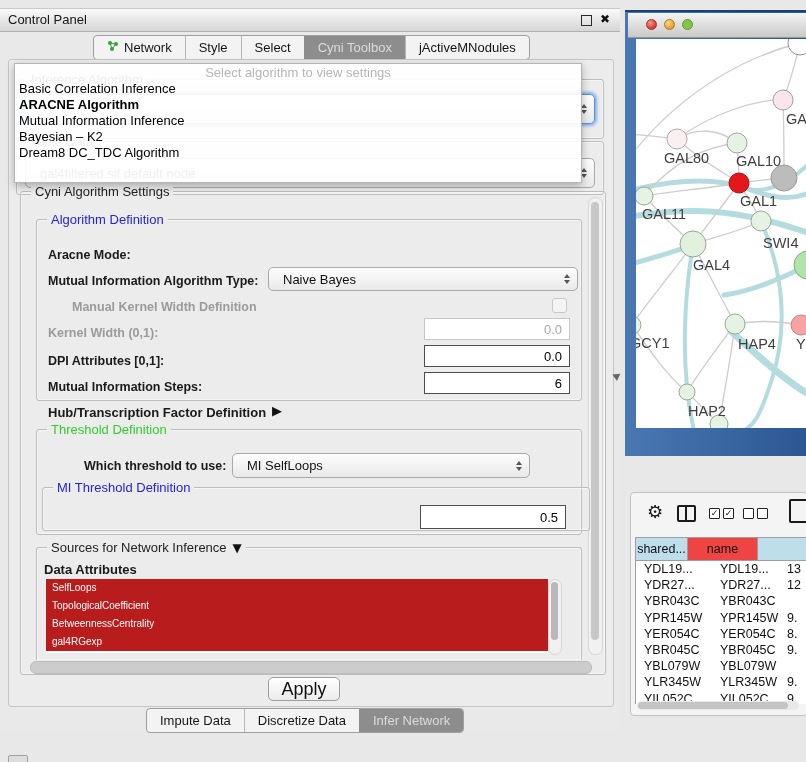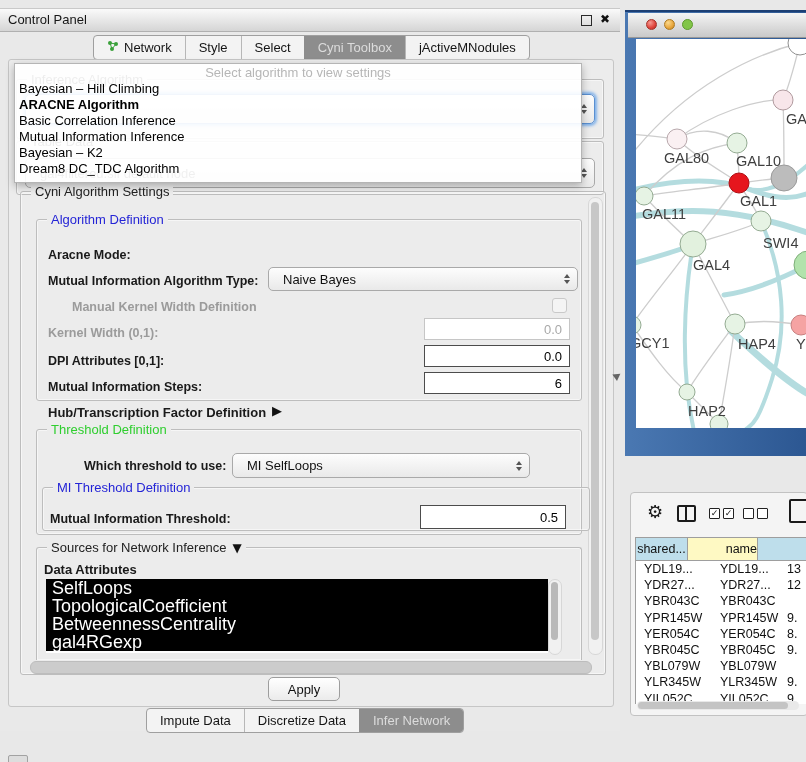--- a/index.html
+++ b/index.html
@@ -39,21 +39,21 @@
        display:flex;align-items:center;gap:5px;white-space:nowrap}
   .tab:first-child{border-left:none}
   .tab.sel{background:#8d8d8d;color:#dcdcdc;border-left-color:#8d8d8d}
   
   .popup{position:absolute;left:14px;top:54px;width:566px;height:118px;
          background:rgba(255,255,255,.92);border:1px solid #b5b5b5;
          box-shadow:0 3px 8px rgba(0,0,0,.28);z-index:30}
   .popup-head{height:16px;text-align:center;color:#b6b6b6;font-size:13px;padding-top:1px}
   .popup-item{height:16px;line-height:16px;font-size:13px;color:#000;padding-left:4px}
   
-  .attr-item{height:18px;line-height:18px;background:#000000;color:#fff;font-size:18px;
+  .attr-item{height:18px;line-height:18px;background:#b91c1c;color:#fff;font-size:10px;
              padding-left:6px;white-space:nowrap}
   
   .vtrack{position:absolute;background:#f1f1f1;border:1px solid #d7d7d7;border-radius:7px}
   .vthumb{position:absolute;background:#c7c7c7;border-radius:6px}
   
   .th{box-sizing:border-box;border-right:1px solid #9e9e9e;border-bottom:1px solid #9e9e9e;
       font-size:12.5px;text-align:center;line-height:22px;height:23px;overflow:hidden;color:#111}
   .td{box-sizing:border-box;font-size:12.5px;height:16.2px;line-height:16.2px;
       overflow:hidden;white-space:nowrap;color:#111}
   .icon-dejavu{font-family:"DejaVu Sans",sans-serif}
@@ -114,23 +114,22 @@
       <span class="stepper">
           <i class="up"></i>
           <i class="dn"></i>
         </span>
     </div>
   </div>
 
   <div class="popup">
     <div class="popup-head">Select algorithm to view settings</div>
     <div id="algo-items">
-        <div class="popup-item">Bayesian – Hill Climbing</div>
+        <div class="popup-item">Basic Correlation Inference</div>
         <div class="popup-item" style="font-weight: bold;">ARACNE Algorithm</div>
-        <div class="popup-item">Basic Correlation Inference</div>
         <div class="popup-item">Mutual Information Inference</div>
         <div class="popup-item">Bayesian – K2</div>
         <div class="popup-item">Dream8 DC_TDC Algorithm</div>
       </div>
   </div>
 
   <div class="tgroup" style="left:20px;top:182px;width:584px;height:482px;">
     <span class="tlabel t-black">Cyni Algorithm Settings</span>
   </div>
 
@@ -169,21 +168,20 @@
   <div class="combo" style="left:232px;top:444px;width:298px;height:25px;">
     <span>MI SelfLoops</span>
     <span class="stepper">
         <i class="up"></i>
         <i class="dn"></i>
       </span>
   </div>
   <div class="tgroup" style="left:42px;top:478px;width:532px;height:42px;padding-left:14px;">
     <span class="tlabel t-blue">MI Threshold Definition</span>
   </div>
-  <span class="abs lbl b" style="left:50px;top:503px;">Mutual Information Threshold:</span>
   <div class="field strong" style="left:420px;top:496px;width:146px;height:24px;">0.5</div>
 
   <div class="tgroup" style="left:36px;top:538px;width:544px;height:112px;border-bottom:none;border-bottom-left-radius:0;border-bottom-right-radius:0;">
     <span class="tlabel t-black" style="display:flex;gap:6px;align-items:center;">
       <span>Sources for Network Inference</span>
       <span class="icon-dejavu" style="font-size:12px;color:#111;">▼</span>
     </span>
   </div>
   <span class="abs lbl b" style="left:44px;top:553px;font-size:13px;">Data Attributes</span>
   <div id="attr-list" class="abs" style="left:46px;top:570px;width:502px;height:74px;overflow:hidden;background:#fff;">
@@ -192,21 +190,21 @@
       <div class="attr-item">BetweennessCentrality</div>
       <div class="attr-item">gal4RGexp</div>
     </div>
   <div class="vtrack" style="left:548px;top:570px;width:12px;height:74px;">
     <div class="vthumb" style="left:2px;top:2px;width:7px;height:58px;background:#b9b9b9;"></div>
   </div>
 
   <div class="abs" style="left:30px;top:652px;width:560px;height:11px;background:#cccccc;border-radius:6px;border:1px solid #bdbdbd;"></div>
 
   <div class="abs" style="left:268px;top:668px;width:70px;height:22px;border:1px solid #9d9d9d;border-radius:5px;
-              background:linear-gradient(#ffffff,#ebebeb);font-size:13px;display:flex;align-items:center;justify-content:center;color:#111;">Apply</div>
+              background:linear-gradient(#ffffff,#ebebeb);font-size:18px;display:flex;align-items:center;justify-content:center;color:#111;">Apply</div>
 
   <div id="bottom-tabs" class="tabstrip" style="left:146px;top:699px;">
       <div class="tab">Impute Data</div>
       <div class="tab">Discretize Data</div>
       <div class="tab sel">Infer Network</div>
     </div>
 </div>
 
 <div class="abs" style="left:625px;top:10px;width:181px;height:444px;background:linear-gradient(90deg,#4a78b2,#2c5792);border-top:2px solid #1c3f74;">
   <div class="abs" style="left:3px;top:1px;width:178px;height:24px;background:linear-gradient(#f4f4f4,#c9c9c9);border-bottom:1px solid #989898;">
@@ -297,21 +295,21 @@
   </span>
   <span class="abs" style="left:112px;top:15px;display:flex;gap:3px;">
     <span class="chk"></span>
       <span class="chk"></span>
   </span>
   <span class="abs" style="left:158px;top:6px;width:15px;height:20px;border:2px solid #1a1a1a;border-radius:2px;background:#f4f4f4;"></span>
 
   <div class="abs" style="left:4px;top:44px;width:172px;height:166px;background:#ffffff;border-top:1px solid #9e9e9e;border-left:1px solid #9e9e9e;">
     <div id="table-header" style="display:flex;">
         <div class="th" style="width: 52px; flex: 0 0 auto; background: rgb(190, 222, 235);">shared...</div>
-        <div class="th" style="width: 70px; flex: 0 0 auto; background: #fef9c3; text-align: right;">name</div>
+        <div class="th" style="width: 70px; flex: 0 0 auto; background: #ef4444;">name</div>
         <div class="th" style="width: 26px; flex: 1 0 auto; background: rgb(190, 222, 235);"></div>
       </div>
     <div id="table-rows" style="height:140px;overflow:hidden;">
         <div style="display: flex;">
           <div class="td" style="width: 76px; flex: 0 0 auto; padding-left: 8px;">YDL19...</div>
           <div class="td" style="width: 70px; flex: 0 0 auto; padding-left: 8px;">YDL19...</div>
           <div class="td" style="width: 26px; flex: 1 0 auto; padding-left: 5px;">13</div>
         </div>
         <div style="display: flex;">
           <div class="td" style="width: 76px; flex: 0 0 auto; padding-left: 8px;">YDR27...</div>

